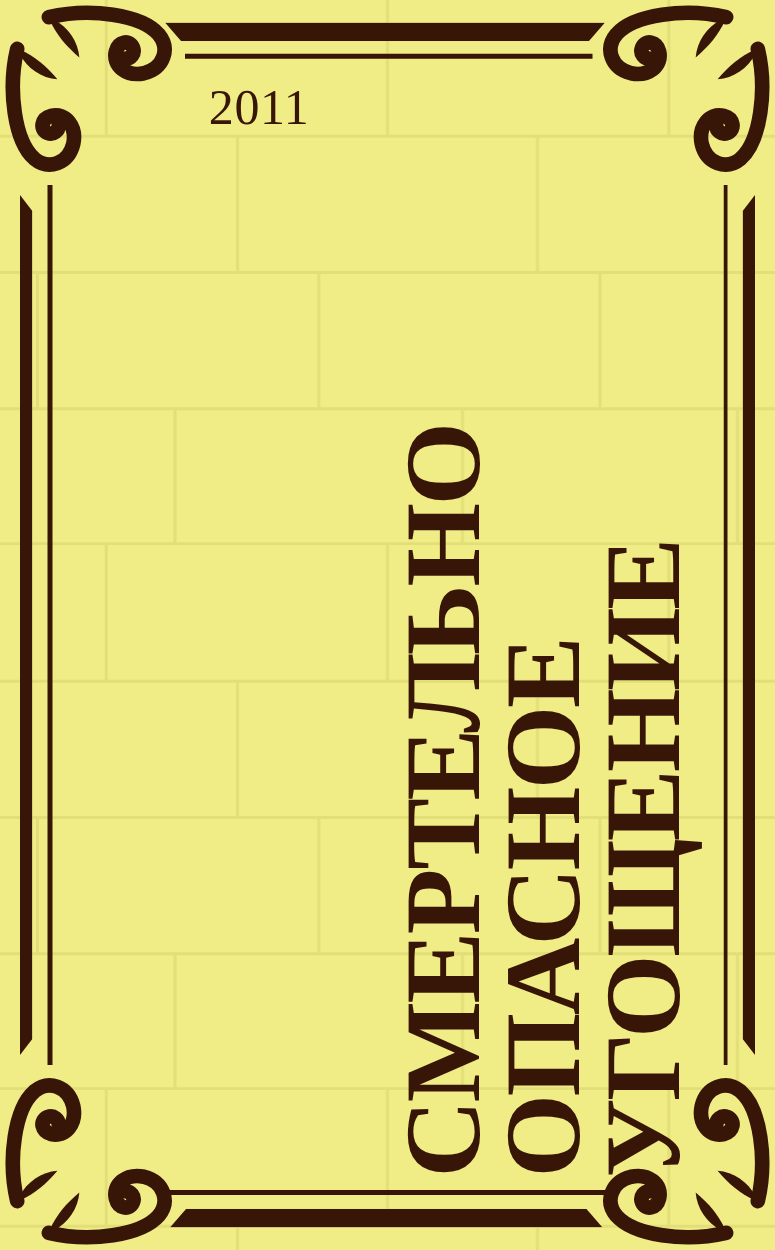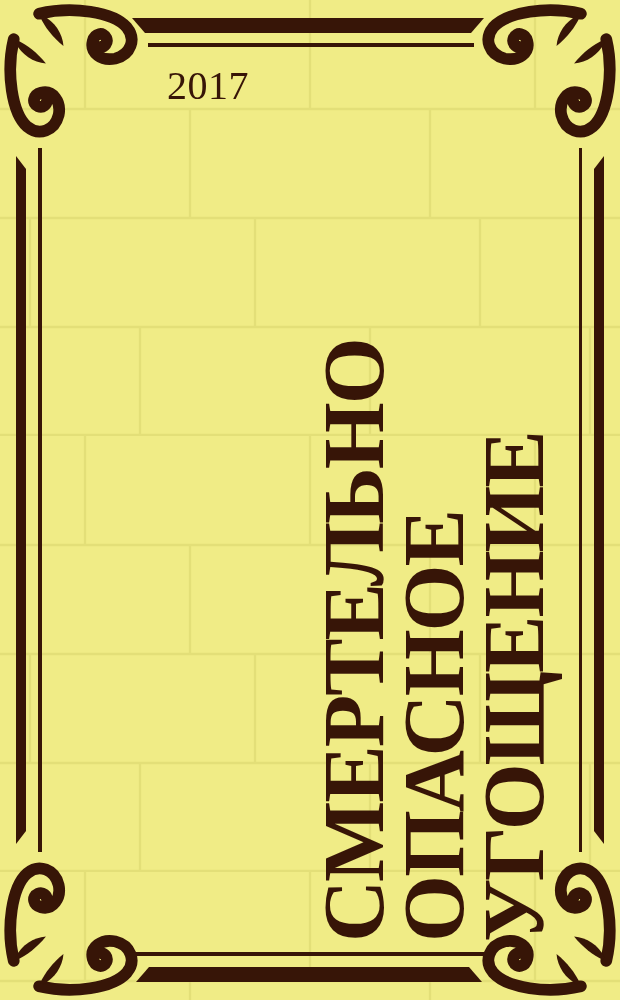--- a/index.html
+++ b/index.html
@@ -108,21 +108,21 @@
     <svg viewBox="0 0 160 160">
         <use href="#flourish"></use>
       </svg>
   </div>
   <div class="corner br">
     <svg viewBox="0 0 160 160">
         <use href="#flourish"></use>
       </svg>
   </div>
 
-  <div class="year">2017</div>
+  <div class="year">2011</div>
 
   <div class="title">
     <div class="tline">СМЕРТЕЛЬНО</div>
     <div class="tline">ОПАСНОЕ</div>
     <div class="tline">УГОЩЕНИЕ</div>
   </div>
 
 </div>
 
 </body></html>

